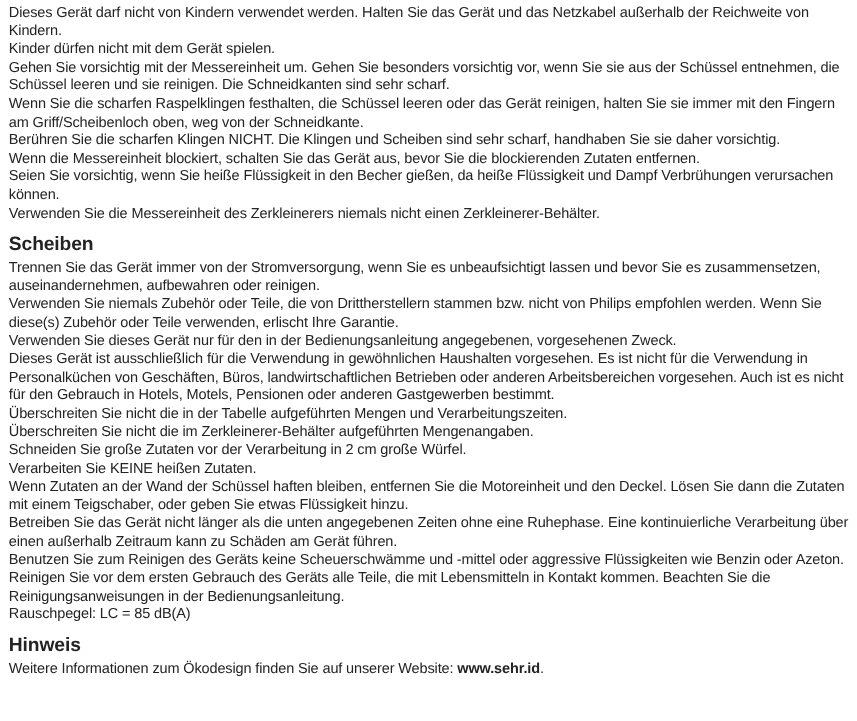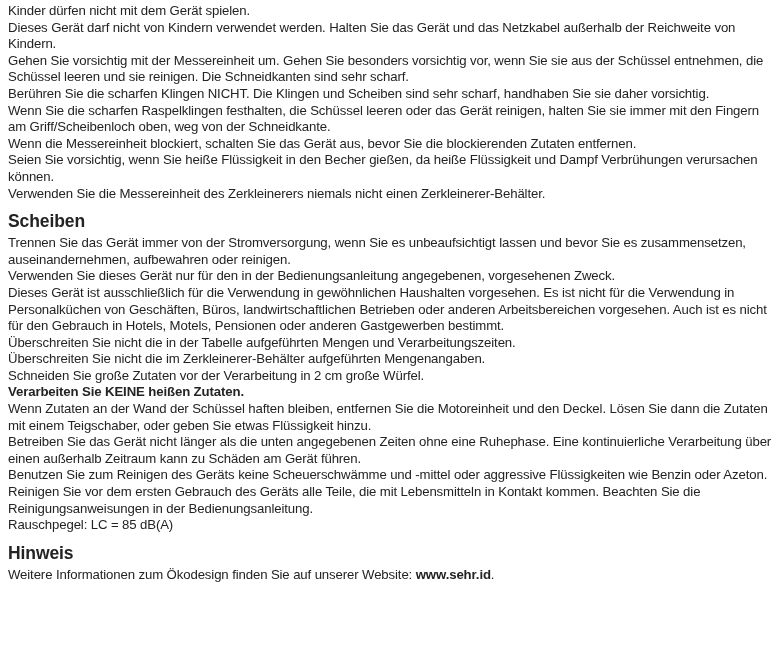--- a/index.html
+++ b/index.html
@@ -17,52 +17,53 @@
   .page {
     padding: 3px 6px 0 8px;
   }
   .para {
     margin: 0;
     font-size: 13.2px;
     line-height: 16.6px;
     letter-spacing: -0.12px;
   }
   .para.bold {
-    font-weight: bold;
+    font-weight: normal;
   }
   .section-heading {
     margin: 9px 0 3px 0;
     font-size: 17.5px;
     line-height: 21px;
     font-weight: bold;
     letter-spacing: -0.1px;
   }
   .inline-bold {
     font-weight: bold;
   }
 </style>
 </head>
 <body>
 
 <div class="page">
 
   <div>
+    <p class="para">Dieses Gerät darf nicht von Kindern verwendet werden. Halten Sie das Gerät und das Netzkabel außerhalb der Reichweite von Kindern.</p>
     <p class="para">Kinder dürfen nicht mit dem Gerät spielen.</p>
-    <p class="para">Dieses Gerät darf nicht von Kindern verwendet werden. Halten Sie das Gerät und das Netzkabel außerhalb der Reichweite von Kindern.</p>
     <p class="para">Gehen Sie vorsichtig mit der Messereinheit um. Gehen Sie besonders vorsichtig vor, wenn Sie sie aus der Schüssel entnehmen, die Schüssel leeren und sie reinigen. Die Schneidkanten sind sehr scharf.</p>
+    <p class="para">Wenn Sie die scharfen Raspelklingen festhalten, die Schüssel leeren oder das Gerät reinigen, halten Sie sie immer mit den Fingern am Griff/Scheibenloch oben, weg von der Schneidkante.</p>
     <p class="para">Berühren Sie die scharfen Klingen NICHT. Die Klingen und Scheiben sind sehr scharf, handhaben Sie sie daher vorsichtig.</p>
-    <p class="para">Wenn Sie die scharfen Raspelklingen festhalten, die Schüssel leeren oder das Gerät reinigen, halten Sie sie immer mit den Fingern am Griff/Scheibenloch oben, weg von der Schneidkante.</p>
     <p class="para">Wenn die Messereinheit blockiert, schalten Sie das Gerät aus, bevor Sie die blockierenden Zutaten entfernen.</p>
     <p class="para">Seien Sie vorsichtig, wenn Sie heiße Flüssigkeit in den Becher gießen, da heiße Flüssigkeit und Dampf Verbrühungen verursachen können.</p>
     <p class="para">Verwenden Sie die Messereinheit des Zerkleinerers niemals nicht einen Zerkleinerer-Behälter.</p>
   </div>
 
   <div>
     <h2 class="section-heading">Scheiben</h2>
     <p class="para">Trennen Sie das Gerät immer von der Stromversorgung, wenn Sie es unbeaufsichtigt lassen und bevor Sie es zusammensetzen, auseinandernehmen, aufbewahren oder reinigen.</p>
+    <p class="para">Verwenden Sie niemals Zubehör oder Teile, die von Drittherstellern stammen bzw. nicht von Philips empfohlen werden. Wenn Sie diese(s) Zubehör oder Teile verwenden, erlischt Ihre Garantie.</p>
     <p class="para">Verwenden Sie dieses Gerät nur für den in der Bedienungsanleitung angegebenen, vorgesehenen Zweck.</p>
     <p class="para">Dieses Gerät ist ausschließlich für die Verwendung in gewöhnlichen Haushalten vorgesehen. Es ist nicht für die Verwendung in Personalküchen von Geschäften, Büros, landwirtschaftlichen Betrieben oder anderen Arbeitsbereichen vorgesehen. Auch ist es nicht für den Gebrauch in Hotels, Motels, Pensionen oder anderen Gastgewerben bestimmt.</p>
     <p class="para">Überschreiten Sie nicht die in der Tabelle aufgeführten Mengen und Verarbeitungszeiten.</p>
     <p class="para">Überschreiten Sie nicht die im Zerkleinerer-Behälter aufgeführten Mengenangaben.</p>
     <p class="para">Schneiden Sie große Zutaten vor der Verarbeitung in 2 cm große Würfel.</p>
     <p class="para bold">Verarbeiten Sie KEINE heißen Zutaten.</p>
     <p class="para">Wenn Zutaten an der Wand der Schüssel haften bleiben, entfernen Sie die Motoreinheit und den Deckel. Lösen Sie dann die Zutaten mit einem Teigschaber, oder geben Sie etwas Flüssigkeit hinzu.</p>
     <p class="para">Betreiben Sie das Gerät nicht länger als die unten angegebenen Zeiten ohne eine Ruhephase. Eine kontinuierliche Verarbeitung über einen außerhalb Zeitraum kann zu Schäden am Gerät führen.</p>
     <p class="para">Benutzen Sie zum Reinigen des Geräts keine Scheuerschwämme und -mittel oder aggressive Flüssigkeiten wie Benzin oder Azeton.</p>
     <p class="para">Reinigen Sie vor dem ersten Gebrauch des Geräts alle Teile, die mit Lebensmitteln in Kontakt kommen. Beachten Sie die Reinigungsanweisungen in der Bedienungsanleitung.</p>

